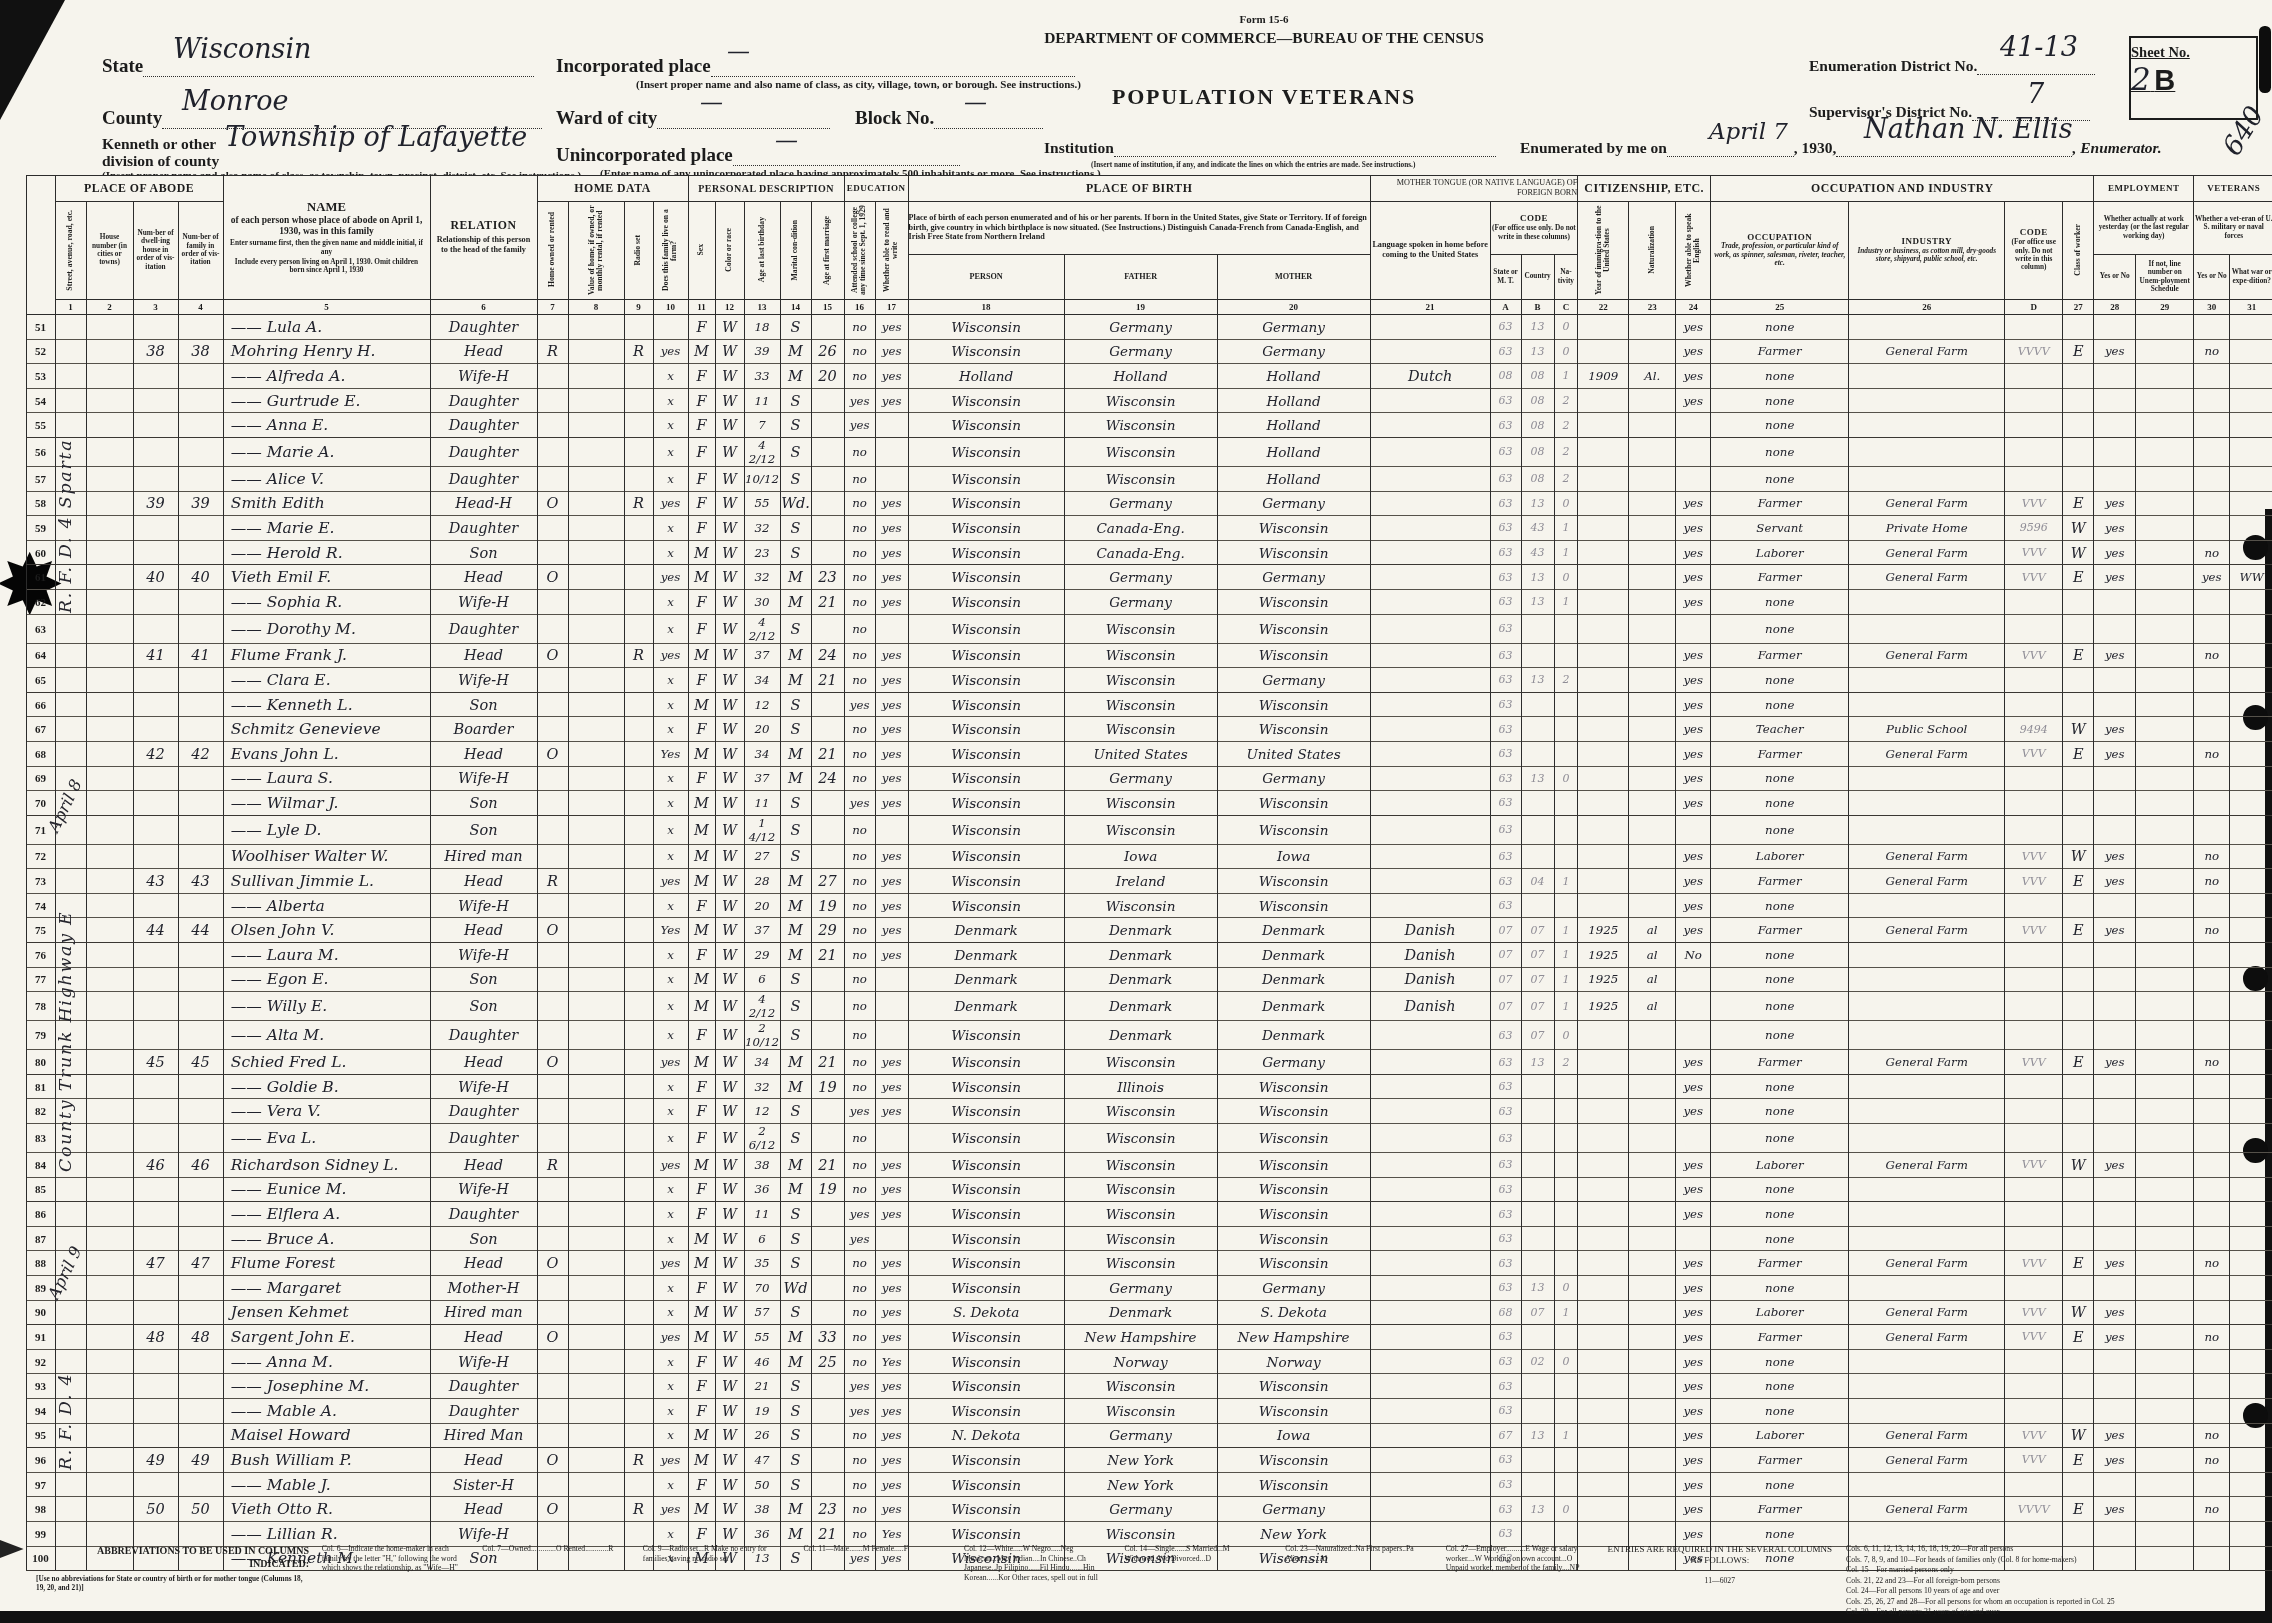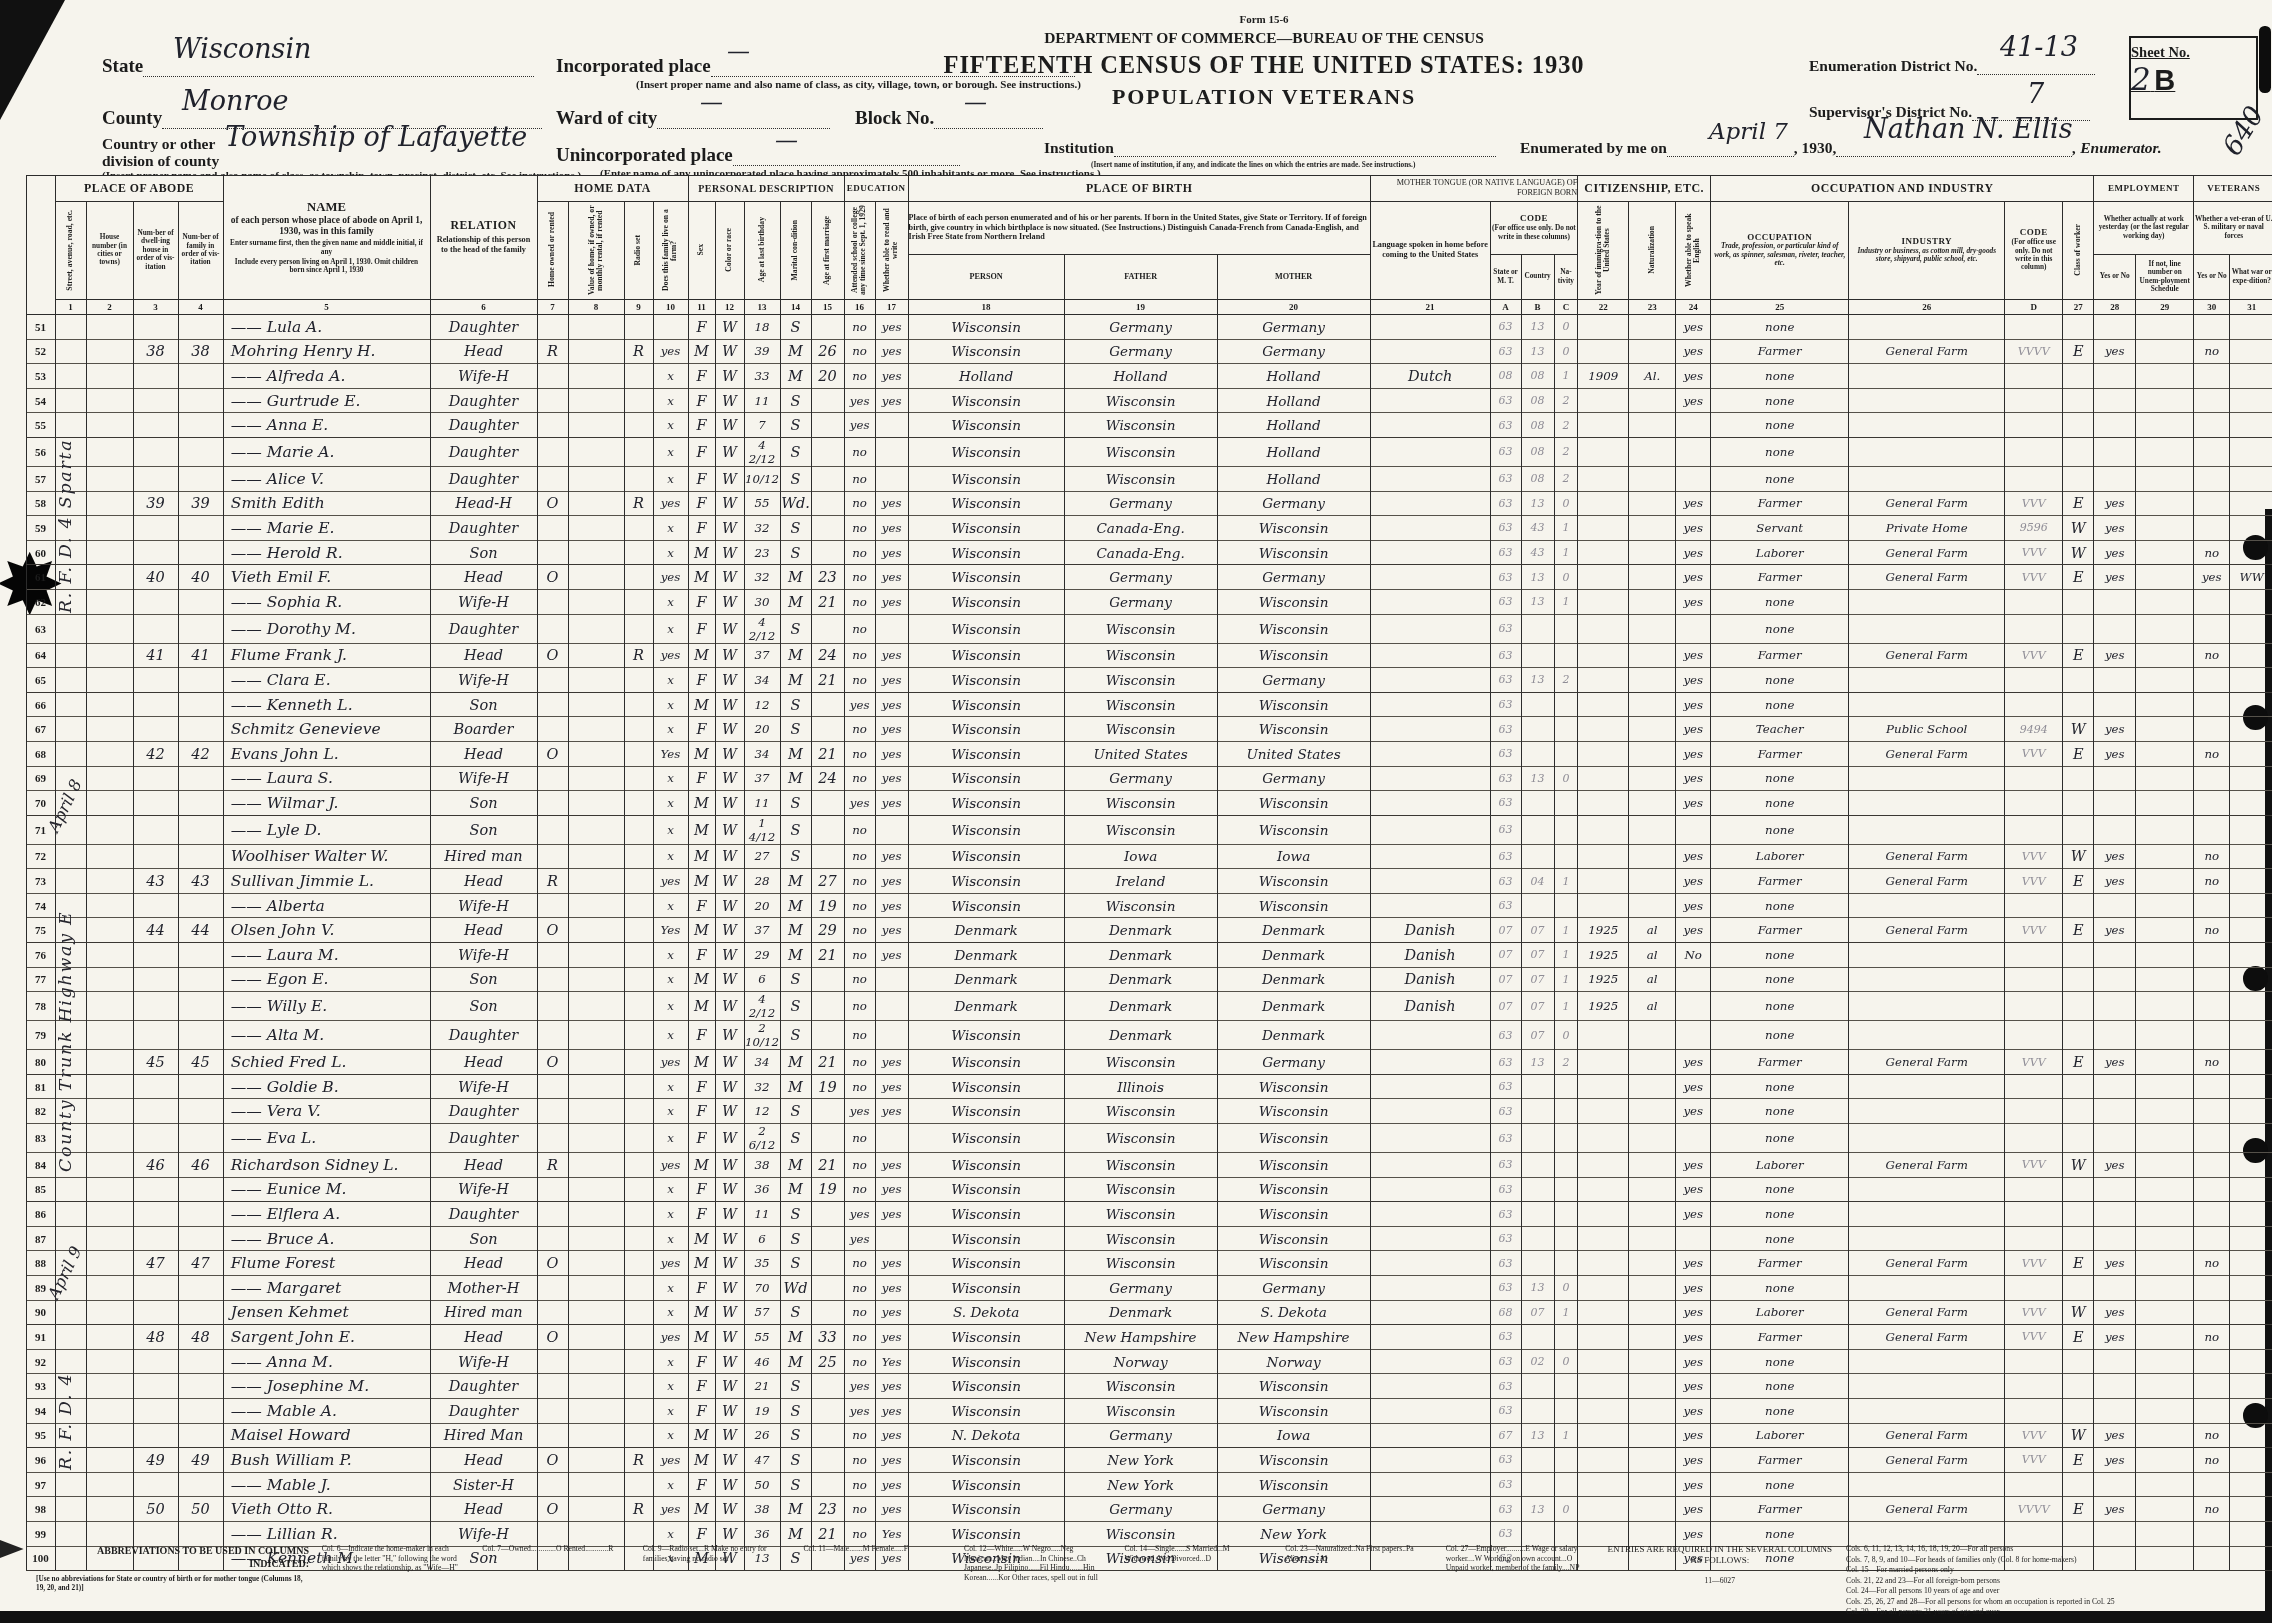--- a/index.html
+++ b/index.html
@@ -85,40 +85,39 @@
   <div class="punch-dot" style="right:5.5px;top:966px;"></div>
   <div class="punch-dot" style="right:5.5px;top:1138px;"></div>
   <div class="punch-dot" style="right:5.5px;top:1403px;"></div>
 
   <div class="p lbl" style="left:102px;top:55px;"><span>State</span><span class="fill" style="width:391px;"></span></div>
   <div class="hwv hw-big" style="left:173px;top:33px;">Wisconsin</div>
 
   <div class="p lbl" style="left:102px;top:107px;"><span>County</span><span class="fill" style="width:380px;"></span></div>
   <div class="hwv hw-big" style="left:182px;top:85px;">Monroe</div>
 
-  <div class="p lbl-sm" style="left:102px;top:135px;line-height:1.1;white-space:normal;width:209px;"><span>Country or other</span><br><span>division of county</span><span class="fill" style="width:309px;"></span></div>
+  <div class="p lbl-sm" style="left:102px;top:135px;line-height:1.1;white-space:normal;width:209px;"><span>Kenneth or other</span><br><span>division of county</span><span class="fill" style="width:309px;"></span></div>
   <div class="hwv hw-big" style="left:225px;top:121px;">Township of Lafayette</div>
   <div class="p note" style="left:102px;top:169px;">(Insert proper name and also name of class, as township, town, precinct, district, etc.   See instructions.)</div>
 
   <div class="p lbl" style="left:556px;top:55px;"><span>Incorporated place</span><span class="fill" style="width:364px;"></span></div>
   <div class="hwv hw-med" style="left:727px;top:38px;">—</div>
   <div class="p note" style="left:636px;top:78px;">(Insert proper name and also name of class, as city, village, town, or borough.   See instructions.)</div>
 
   <div class="p lbl" style="left:556px;top:107px;"><span>Ward of city</span><span class="fill" style="width:173px;"></span></div>
   <div class="hwv hw-med" style="left:700px;top:89px;">—</div>
   <div class="p lbl" style="left:855px;top:107px;"><span>Block No.</span><span class="fill" style="width:109px;"></span></div>
   <div class="hwv hw-med" style="left:964px;top:89px;">—</div>
 
   <div class="p lbl" style="left:556px;top:144px;"><span>Unincorporated place</span><span class="fill" style="width:227px;"></span></div>
   <div class="hwv hw-med" style="left:775px;top:127px;">—</div>
   <div class="p note" style="left:600px;top:167px;">(Enter name of any unincorporated place having approximately 500 inhabitants or more.   See instructions.)</div>
 
   <div class="p ctr" style="left:1264px;top:12.7px;font-size:11px;font-weight:bold;">Form 15-6</div>
   <div class="p ctr" style="left:1264px;top:29px;font-size:15.5px;font-weight:bold;">DEPARTMENT OF COMMERCE—BUREAU OF THE CENSUS</div>
-  <div class="p ctr" style="left:1264px;top:51px;font-size:24.5px;font-weight:bold;letter-spacing:0.9px;">FIFTEENTH CENSUS OF THE UNITED STATES: 1930</div>
   <div class="p ctr" style="left:1264px;top:84px;font-size:22px;font-weight:bold;letter-spacing:1.8px;">POPULATION VETERANS</div>
 
   <div class="p lbl-sm" style="left:1044px;top:138px;"><span>Institution</span><span class="fill" style="width:382px;"></span></div>
   <div class="p note" style="left:1091px;top:160px;font-size:7.3px;">(Insert name of institution, if any, and indicate the lines on which the entries are made.   See instructions.)</div>
 
   <div class="p lbl-sm" style="left:1520px;top:138px;"><span>Enumerated by me on</span><span class="fill" style="width:127px;"></span><span>, 1930,</span><span class="fill" style="width:236px;"></span><span style="font-style:italic;">, Enumerator.</span></div>
   <div class="hwv hw-med" style="left:1709px;top:118px;">April 7</div>
   <div class="hwv hw-big" style="left:1864px;top:113px;">Nathan N. Ellis</div>
   <div class="scrib" style="left:2217px;top:115px;">640</div>
 

